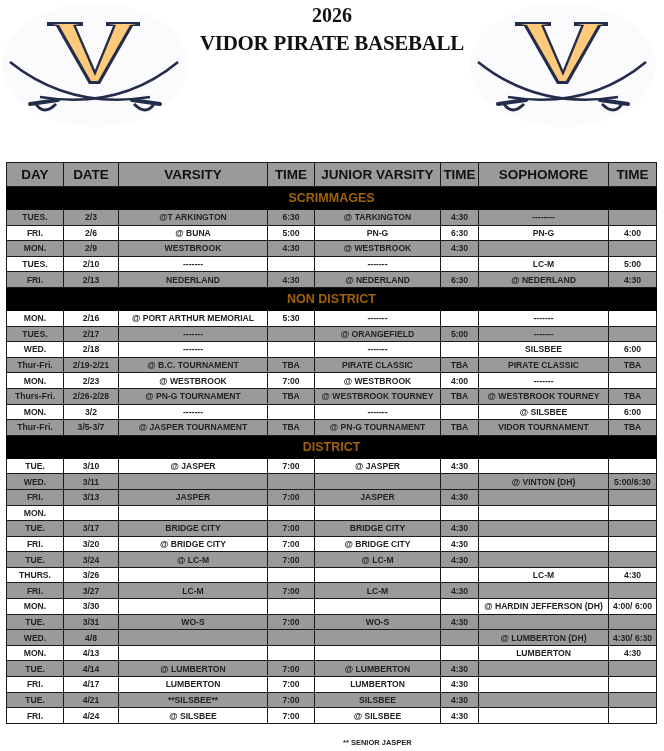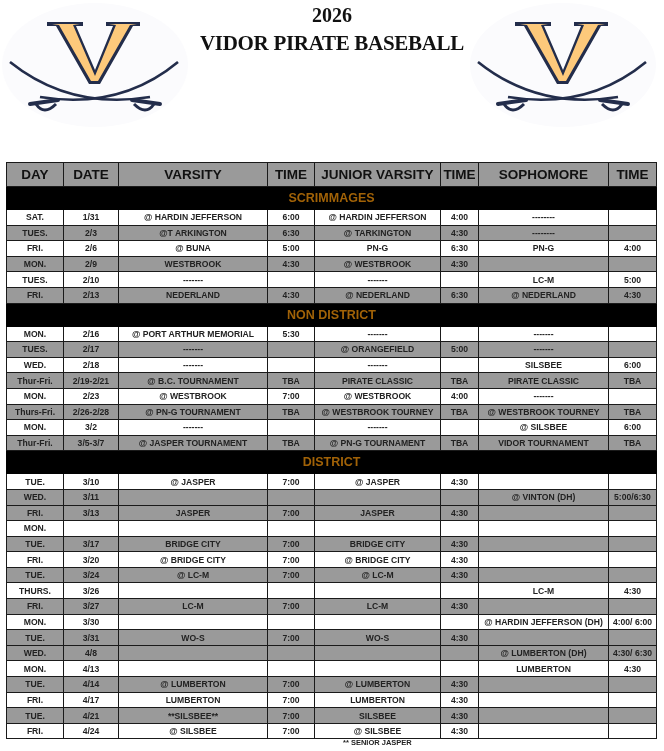--- a/index.html
+++ b/index.html
@@ -69,30 +69,20 @@
         <th>JUNIOR VARSITY</th>
         <th>TIME</th>
         <th>SOPHOMORE</th>
         <th>TIME</th>
       </tr>
   </thead>
   <tbody id="sched-body">
       <tr class="section">
         <td colspan="8">SCRIMMAGES</td>
       </tr>
-      <tr class="white">
-        <td>SAT.</td>
-        <td>1/31</td>
-        <td>@ HARDIN JEFFERSON</td>
-        <td>6:00</td>
-        <td>@ HARDIN JEFFERSON</td>
-        <td>4:00</td>
-        <td>--------</td>
-        <td></td>
-      </tr>
       <tr class="grey">
         <td>TUES.</td>
         <td>2/3</td>
         <td>@T ARKINGTON</td>
         <td>6:30</td>
         <td>@ TARKINGTON</td>
         <td>4:30</td>
         <td>--------</td>
         <td></td>
       </tr>

